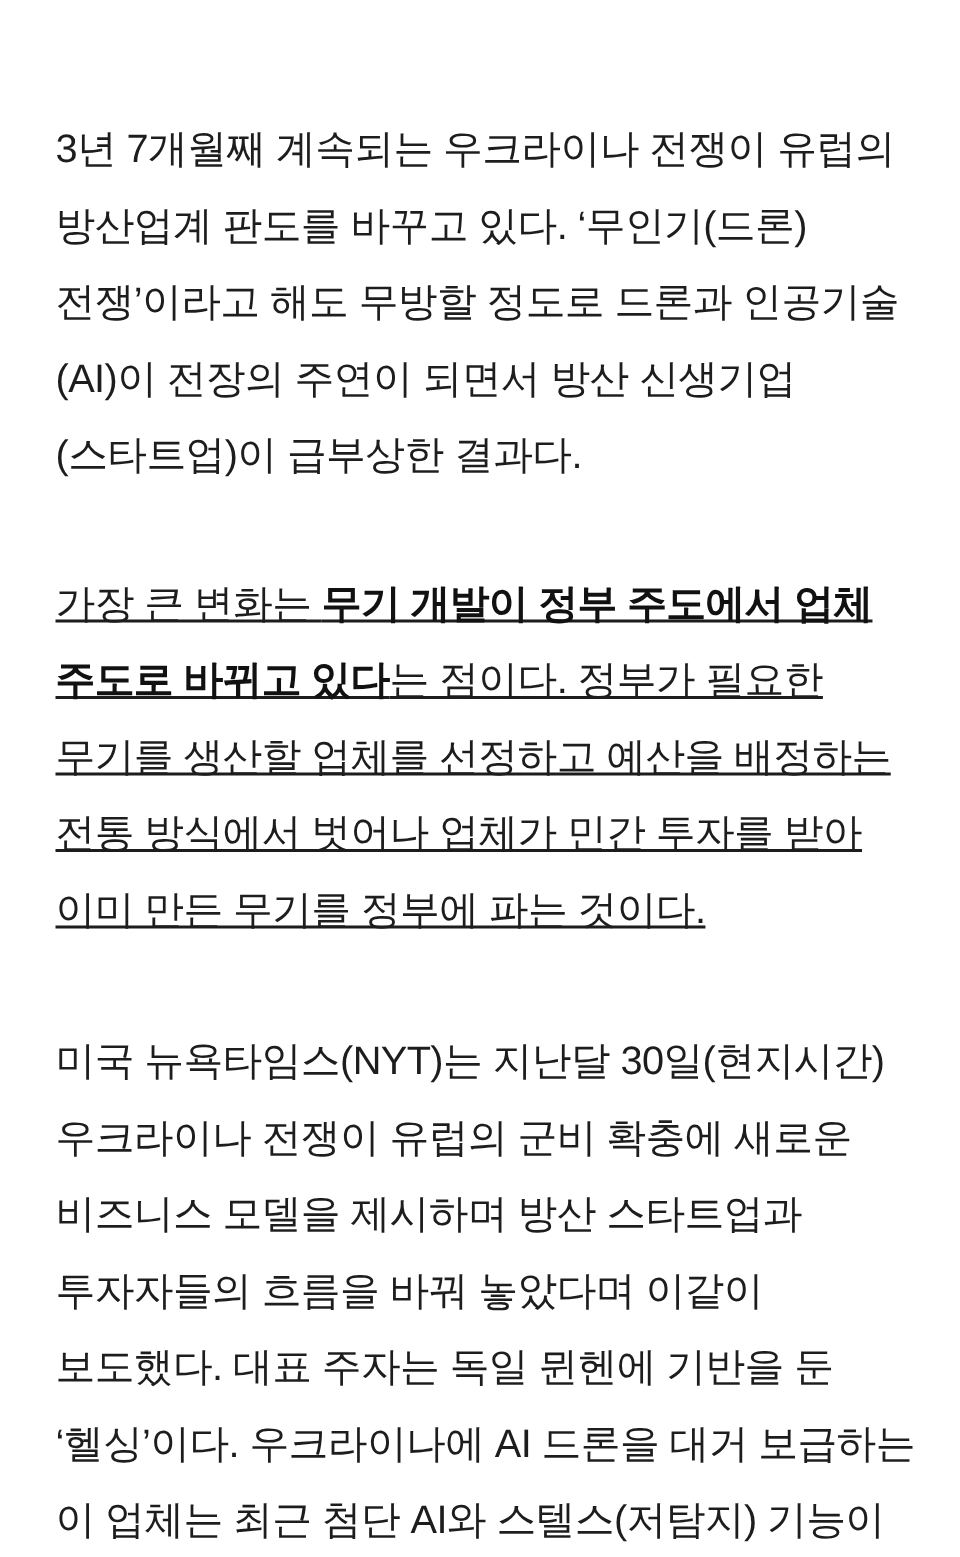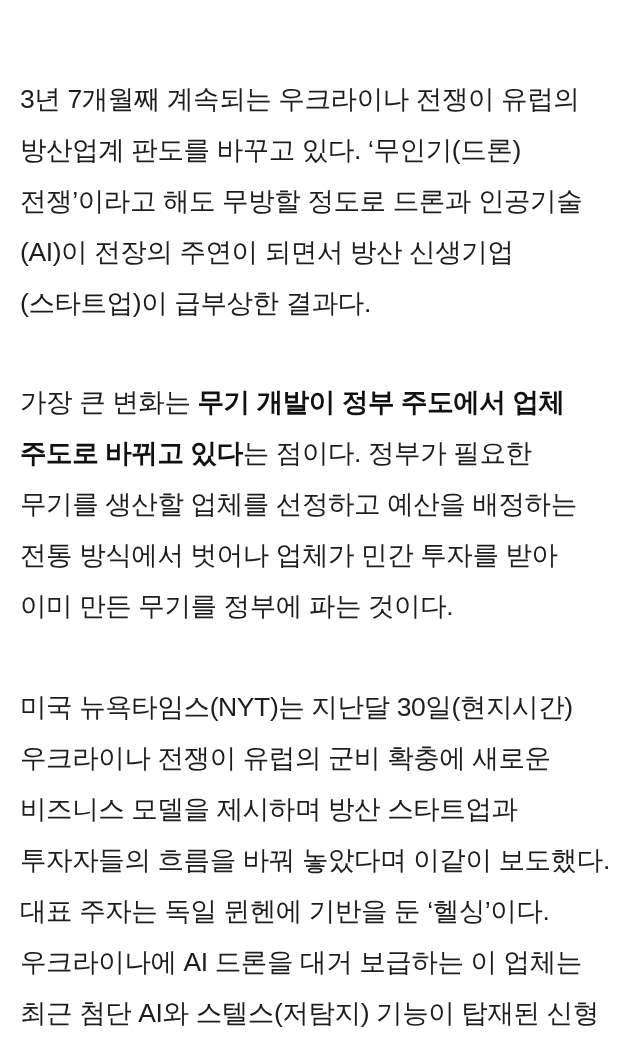--- a/index.html
+++ b/index.html
@@ -12,42 +12,42 @@
     width: 640px;
     height: 1038px;
     font-family: "Liberation Sans", "DejaVu Sans", sans-serif;
     color: #1b1b1b;
     overflow: hidden;
   }
   .article {
     box-sizing: border-box;
     width: 640px;
     height: 1038px;
-    padding: 74px 26px 0 20px;
+    padding: 74px 26px 0 37px;
     background: #ffffff;
   }
   .para {
     font-size: 26.5px;
     line-height: 51px;
     letter-spacing: -0.4px;
     color: #1d1d1d;
     margin: 0 0 47px 0;
     word-break: keep-all;
     text-align: left;
   }
   .para:last-child {
     margin-bottom: 0;
   }
   .para .bold {
     font-weight: bold;
     color: #111111;
   }
   
   .para-1 { margin-bottom: 48px; }
-  .para-2 { margin-bottom: 50px; }
+  .para-2 { margin-bottom: 50px; text-decoration: underline; }
   .para-3 { margin-bottom: 0; }
 </style>
 </head>
 <body>
 
 <div class="article">
   <p class="para para-1">
     <span>3년 7개월째 계속되는 우크라이나 전쟁이 유럽의 방산업계 판도를 바꾸고 있다. ‘무인기(드론) 전쟁’이라고 해도 무방할 정도로 드론과 인공기술(AI)이 전장의 주연이 되면서 방산 신생기업(스타트업)이 급부상한 결과다.</span>
   </p>
   <p class="para para-2">

